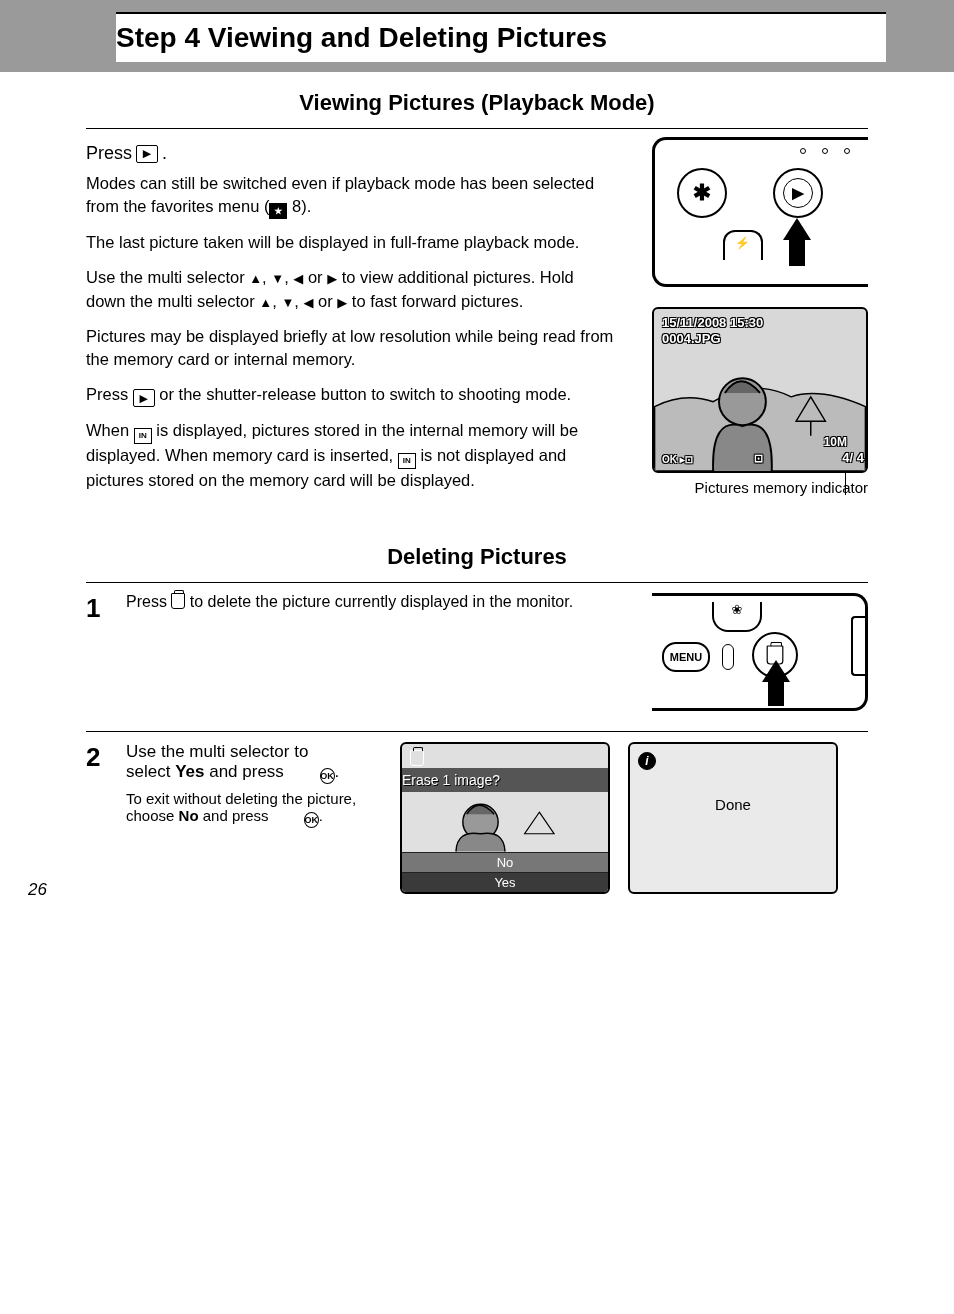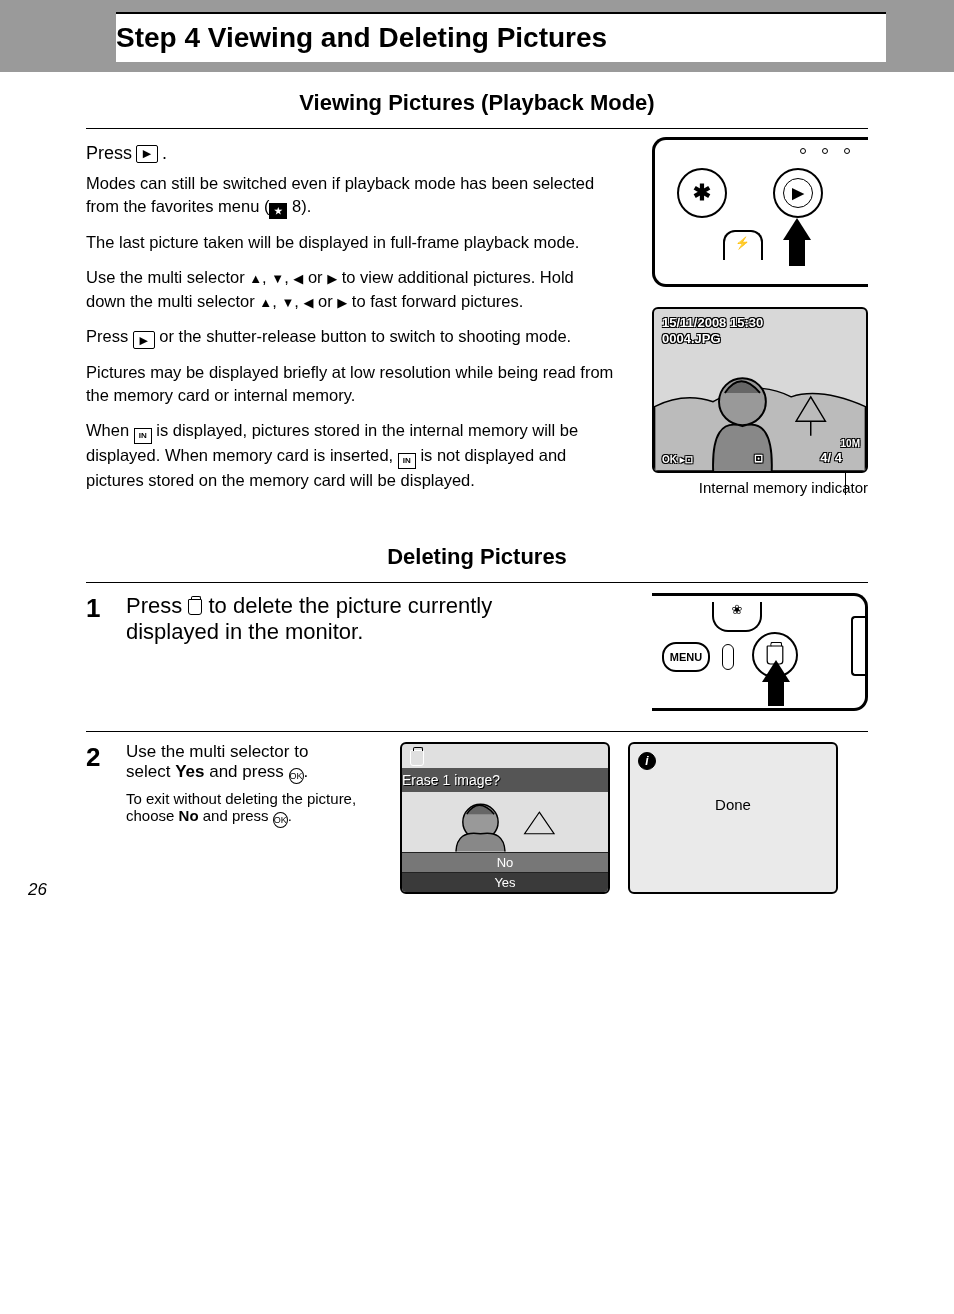--- a/index.html
+++ b/index.html
@@ -28,37 +28,37 @@
   .arrow-stem { width: 16px; height: 26px; background: #000; position: absolute; }
   
   .playback-screen { width: 216px; height: 166px; border: 2.5px solid #000; border-radius: 6px; background: #d8d8d8; position: relative; margin-left: auto; margin-top: 20px; overflow: hidden; }
   .ps-text { position: absolute; color: #fff; font-weight: 700; font-size: 13px; text-shadow: -1px -1px 0 #000, 1px -1px 0 #000, -1px 1px 0 #000, 1px 1px 0 #000; }
   .ps-caption { text-align: right; font-size: 15px; margin-top: 6px; width: 216px; margin-left: auto; }
   .tick-line { position: absolute; width: 1.5px; height: 24px; background: #000; }
   
   .step-row { display: flex; gap: 14px; margin-top: 10px; }
   .step-num { font-size: 26px; font-weight: 800; width: 26px; }
   .step-body { flex: 1; }
-  .step-text { font-size: 22px; margin-bottom: 6px; max-width: 460px; }
+  .step-text { font-size: 16px; margin-bottom: 6px; max-width: 460px; }
   .step-sub { font-size: 15px; max-width: 260px; }
   .step-row.split .step-text { max-width: 230px; font-size: 17px; }
   
   .camera-fig2 { width: 216px; height: 118px; border: 3px solid #000; border-left: none; border-radius: 0 14px 14px 0; position: relative; background: #fff; margin-left: auto; }
   .menu-btn { width: 48px; height: 30px; border: 2px solid #000; border-radius: 14px; position: absolute; display: flex; align-items: center; justify-content: center; font-size: 11px; font-weight: 700; }
   .pill { width: 12px; height: 26px; border: 1.5px solid #000; border-radius: 6px; position: absolute; }
   
   .dialog-fig { width: 210px; min-height: 148px; border: 2.5px solid #000; border-radius: 6px; background: #e0e0e0; position: relative; overflow: hidden; }
   .dlg-bar { background: #555; color: #fff; font-size: 14px; padding: 4px 0; font-weight: 500; text-shadow: 1px 1px 0 #000; }
   .dlg-opt { background: #3a3a3a; color: #fff; text-align: center; font-size: 13px; padding: 2px 0; border-top: 1px solid #222; }
   .dlg-opt.sel { background: #777; }
   .info-i { width: 18px; height: 18px; border: 1.5px solid #000; border-radius: 50%; display: inline-flex; align-items: center; justify-content: center; font-size: 12px; font-weight: 900; font-style: italic; position: absolute; top: 8px; left: 8px; background: #000; color: #fff; }
   .done-text { text-align: center; margin-top: 52px; font-size: 15px; }
   
   .small-icon { display: inline-flex; width: 18px; height: 16px; border: 1.3px solid #000; vertical-align: -2px; align-items: center; justify-content: center; font-size: 9px; font-weight: 900; background: #000; color: #fff; }
-  .ok-circ { display: inline-flex; width: 15px; height: 16px; border: 1.5px solid #000; border-radius: 50%; align-items: center; justify-content: center; font-size: 9px; font-weight: 400; vertical-align: -2px; }
+  .ok-circ { display: inline-flex; width: 15px; height: 16px; border: 1.5px solid #000; border-radius: 50%; align-items: center; justify-content: center; font-size: 9px; font-weight: 700; vertical-align: -2px; margin-left: 31px; }
   .trash-icon { display: inline-block; width: 14px; height: 16px; border: 1.3px solid #000; border-radius: 1px 1px 3px 3px; position: relative; vertical-align: -2px; }
   .trash-icon::before { content: ""; position: absolute; top: -4px; left: 2px; width: 8px; height: 3px; border: 1.2px solid #000; border-bottom: none; border-radius: 2px 2px 0 0; }
 </style>
 </head>
 <body>
 
 <div class="top-bar">
   <div class="title-wrap">
     <div class="title">Step 4 Viewing and Deleting Pictures</div>
   </div>
@@ -76,24 +76,24 @@
         <span class="icon-box">▶</span>
           <span>.</span>
       </div>
       <p class="para">
         <span>Modes can still be switched even if playback mode has been selected from the favorites menu (</span><span class="small-icon">★</span><span> 8).</span>
       </p>
       <p class="para">The last picture taken will be displayed in full-frame playback mode.</p>
       <p class="para">
         <span>Use the multi selector </span><span class="tri">▲</span><span>, </span><span class="tri">▼</span><span>, </span><span class="tri">◀</span><span> or </span><span class="tri">▶</span><span> to view additional pictures. Hold down the multi selector </span><span class="tri">▲</span><span>, </span><span class="tri">▼</span><span>, </span><span class="tri">◀</span><span> or </span><span class="tri">▶</span><span> to fast forward pictures.</span>
       </p>
+      <p class="para">Pictures may be displayed briefly at low resolution while being read from the memory card or internal memory.</p>
       <p class="para">
         <span>Press </span><span class="icon-box">▶</span><span> or the shutter-release button to switch to shooting mode.</span>
       </p>
-      <p class="para">Pictures may be displayed briefly at low resolution while being read from the memory card or internal memory.</p>
       <p class="para">
         <span>When </span><span class="small-icon" style="background:#fff;color:#000;font-size:8px">IN</span><span> is displayed, pictures stored in the internal memory will be displayed. When memory card is inserted, </span><span class="small-icon" style="background:#fff;color:#000;font-size:8px">IN</span><span> is not displayed and pictures stored on the memory card will be displayed.</span>
       </p>
     </div>
     <div class="col-fig">
       <div class="camera-fig">
         <div class="dots">
             <div class="dot"></div>
             <div class="dot"></div>
             <div class="dot"></div>
@@ -113,25 +113,25 @@
         <svg viewBox="0 0 216 166" style="position:absolute;top:0;left:0;width:100%;height:100%">
           <path d="M0 100 Q30 85 60 95 Q100 70 140 90 Q170 80 216 100 L216 166 L0 166 Z" fill="#bbb" stroke="#000" stroke-width="1.5"></path>
           <path d="M160 90 L175 115 L145 115 Z" fill="none" stroke="#000" stroke-width="1.5"></path>
           <line x1="160" y1="115" x2="160" y2="130" stroke="#000" stroke-width="1.5"></line>
           <circle cx="90" cy="95" r="24" fill="#999" stroke="#000" stroke-width="2"></circle>
           <path d="M72 86 Q88 62 108 86" fill="#666" stroke="#000" stroke-width="2"></path>
           <path d="M60 166 Q58 110 90 120 Q122 110 120 166" fill="#888" stroke="#000" stroke-width="2"></path>
         </svg>
         <div class="ps-text" style="bottom:6px;left:8px;font-size:10px">OK ▸⊡</div>
         <div class="ps-text" style="bottom:6px;left:100px;font-size:11px">⊡</div>
-        <div class="ps-text" style="bottom:6px;right:24px">4/    4</div>
-        <div class="ps-text" style="bottom:22px;right:6px;font-size:10px">10M</div>
+        <div class="ps-text" style="bottom:6px;right:2px">4/    4</div>
+        <div class="ps-text" style="bottom:22px;right:19px;font-size:12px">10M</div>
       </div>
       <div class="tick-line" style="right:108px;margin-top:-2px"></div>
-      <div class="ps-caption">Internal memory indicator</div>
+      <div class="ps-caption">Pictures memory indicator</div>
     </div>
   </div>
 
   <h2 class="section-h" style="margin-top:40px">Deleting Pictures</h2>
   <hr class="rule">
 
   <div class="step-row">
     <div class="step-num">1</div>
     <div class="step-body">
       <p class="step-text">

